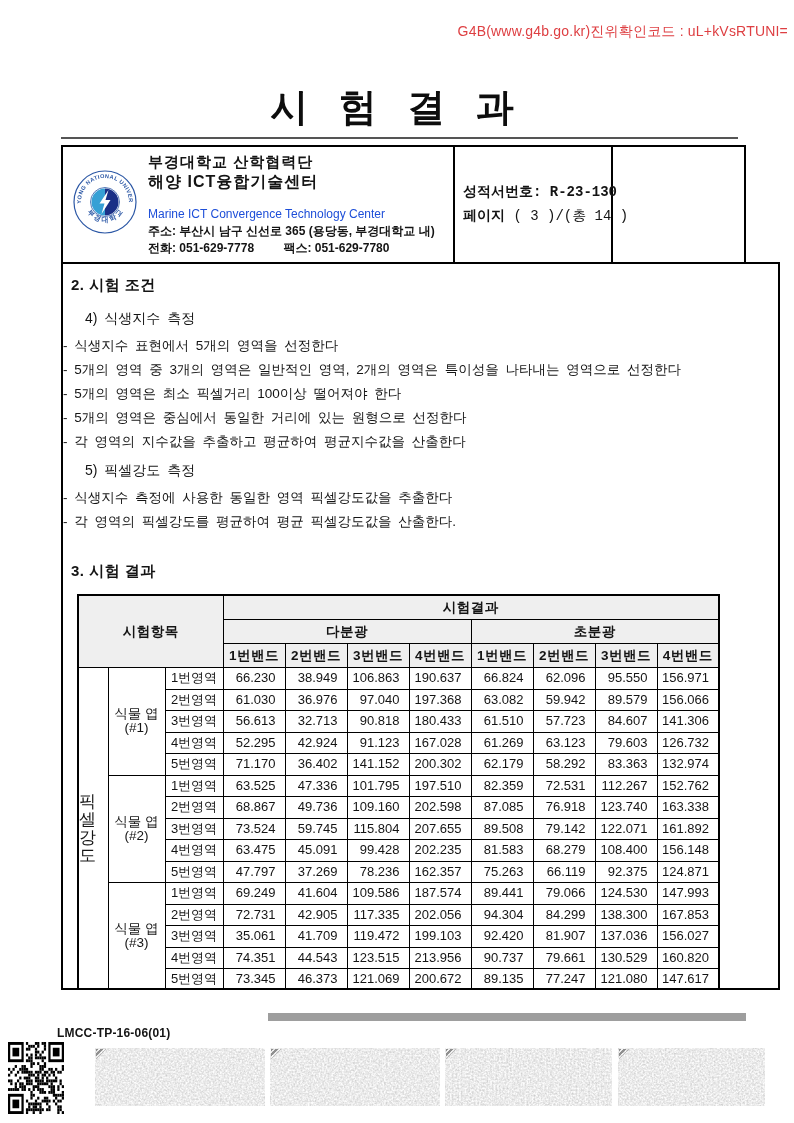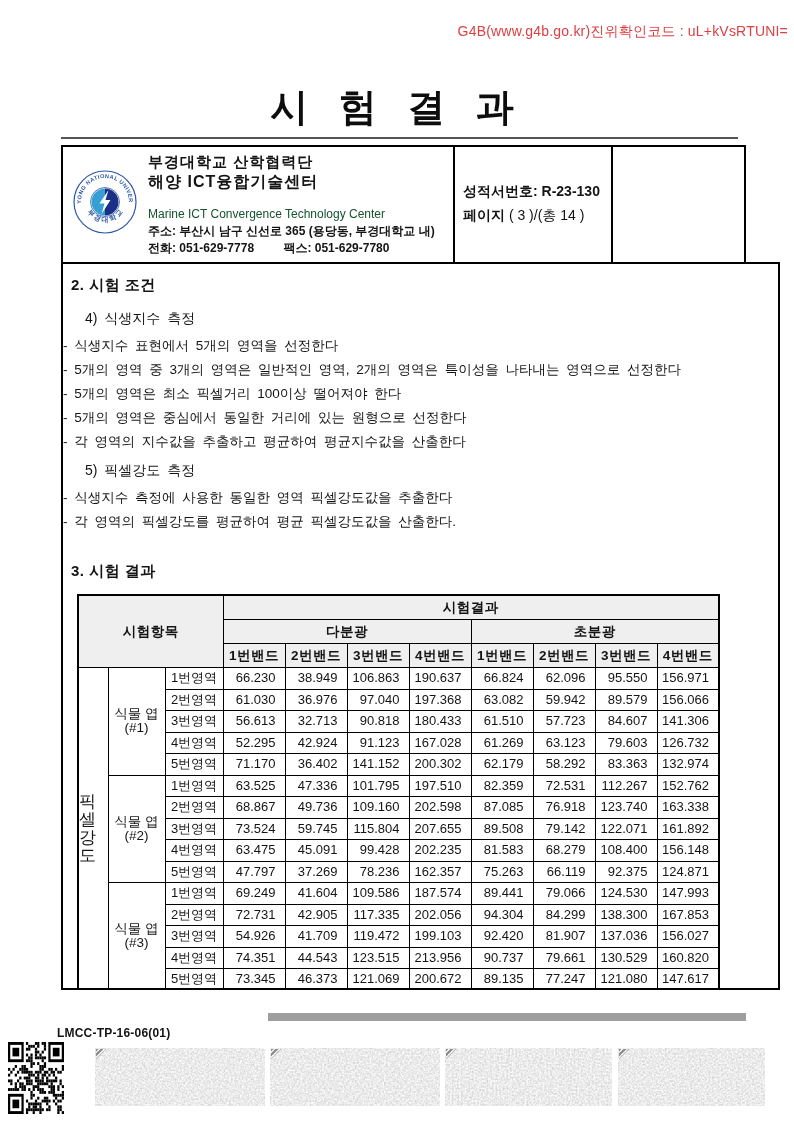--- a/index.html
+++ b/index.html
@@ -12,27 +12,27 @@
   
   .title{position:absolute;top:82px;left:0;width:100%;margin:0;text-align:center;
          font-size:38px;font-weight:bold;letter-spacing:10px;color:#0d0d0d;}
   .title-rule{position:absolute;top:137px;left:61px;width:677px;border-top:2px solid #555;}
 
   
   .header-box{position:absolute;top:145px;left:61px;width:677px;height:114px;
               border-collapse:collapse;table-layout:fixed;}
   .header-box td{border:2px solid #000;vertical-align:middle;padding:0;background:#fff;}
   .header-box td.org-cell{width:390px;}
-  .header-box td.report-cell{width:156px;border-left:1px solid #333;}
+  .header-box td.report-cell{width:156px;border-left:1px solid #333;font-family:Liberation Mono, monospace;}
   .header-box td.blank-cell{width:131px;border-left:1px solid #333;}
   .org-wrap{display:flex;align-items:center;gap:10px;padding:6px 4px 6px 9px;}
   .org-text{line-height:1.25;}
   .org-name1{font-size:15px;font-weight:bold;letter-spacing:1px;}
   .org-name2{font-size:16px;font-weight:bold;letter-spacing:1px;}
-  .org-en{font-size:12px;color:#14532d;margin-top:15px;}
+  .org-en{font-size:12px;color:#1d4ed8;margin-top:15px;}
   .org-addr{font-size:12px;font-weight:bold;margin-top:2px;}
   .org-tel{font-size:12px;font-weight:bold;margin-top:2px;}
   .org-tel .fax{margin-left:26px;}
   .report-cell .rline{font-size:14px;padding:3px 2px 3px 8px;white-space:nowrap;}
   .rlabel{font-weight:bold;}
   .rvalue{font-weight:bold;}
   .rvalue.normal{font-weight:normal;}
 
   
   .main-box{position:absolute;top:262px;left:61px;width:719px;height:728px;
@@ -310,21 +310,21 @@
             <td class="value-cell">42.905</td>
             <td class="value-cell">117.335</td>
             <td class="value-cell">202.056</td>
             <td class="value-cell">94.304</td>
             <td class="value-cell">84.299</td>
             <td class="value-cell">138.300</td>
             <td class="value-cell">167.853</td>
           </tr>
           <tr>
             <td class="region-cell" rowspan="1">3번영역</td>
-            <td class="value-cell">54.926</td>
+            <td class="value-cell">35.061</td>
             <td class="value-cell">41.709</td>
             <td class="value-cell">119.472</td>
             <td class="value-cell">199.103</td>
             <td class="value-cell">92.420</td>
             <td class="value-cell">81.907</td>
             <td class="value-cell">137.036</td>
             <td class="value-cell">156.027</td>
           </tr>
           <tr>
             <td class="region-cell" rowspan="1">4번영역</td>

